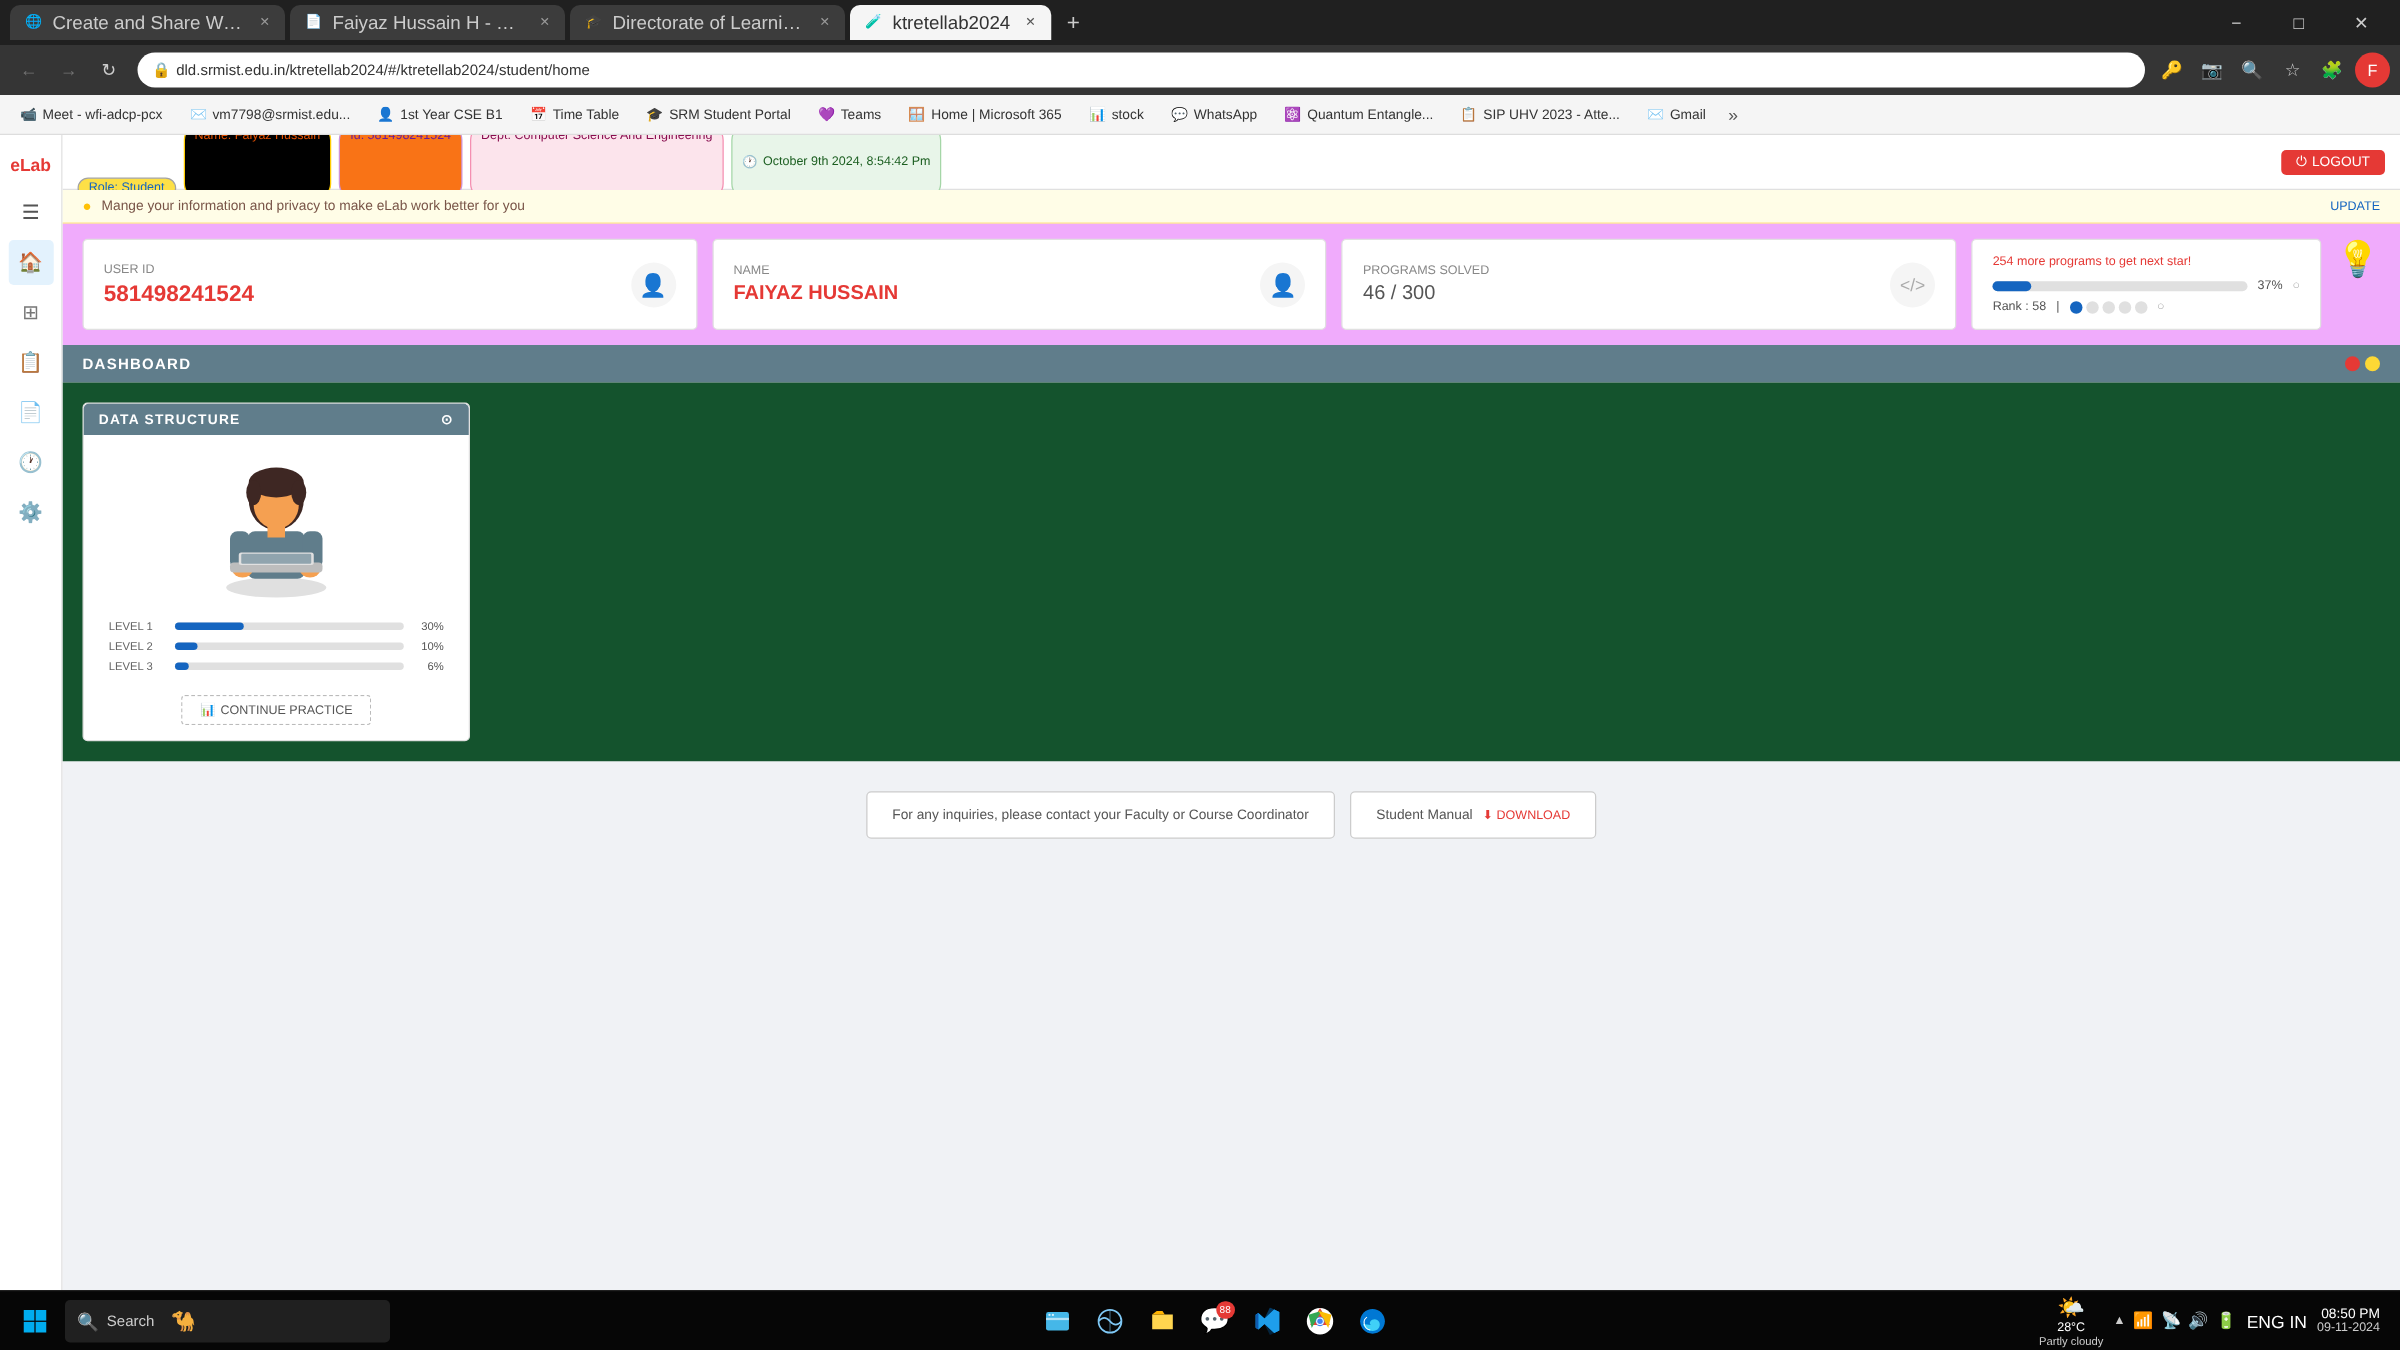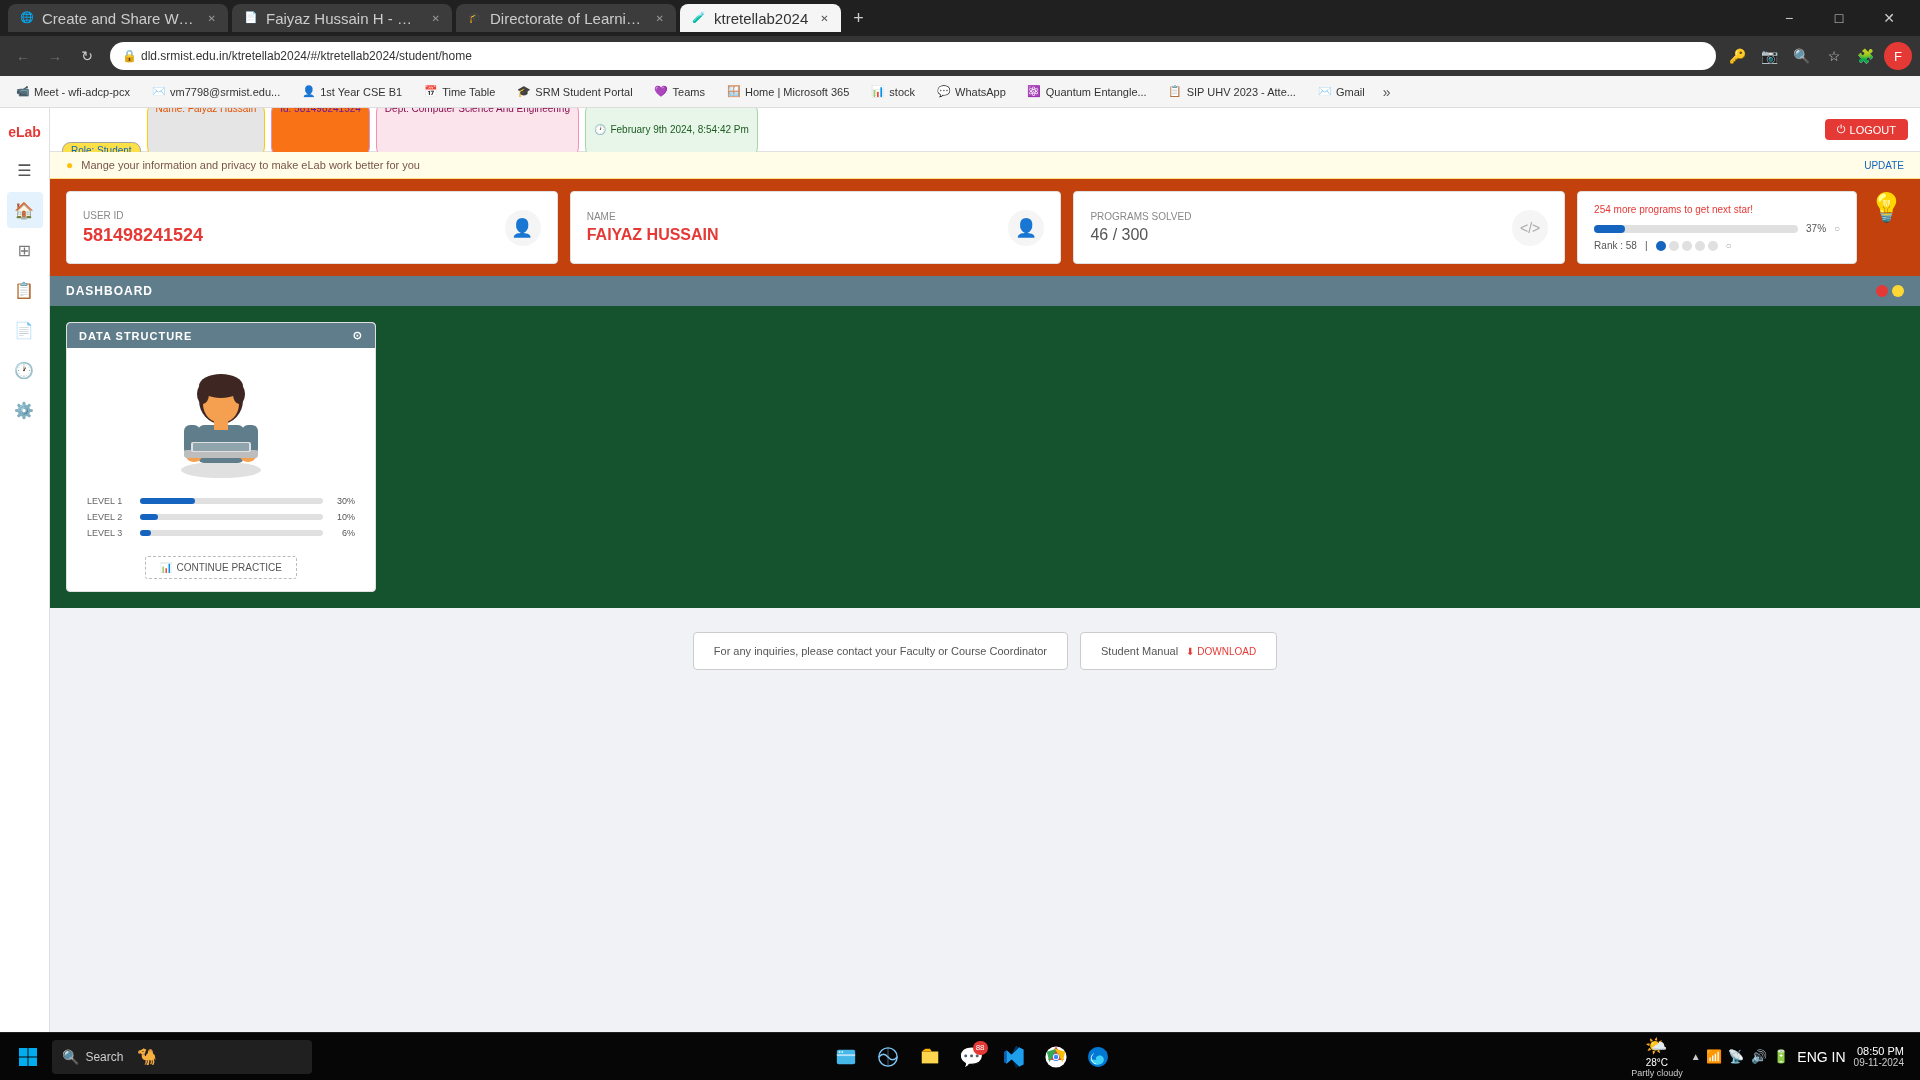--- a/index.html
+++ b/index.html
@@ -47,32 +47,32 @@
     .sidebar-icon { width: 36px; height: 36px; display: flex; align-items: center; justify-content: center; color: #777; font-size: 16px; cursor: pointer; border-radius: 4px; }
     .sidebar-icon.active { color: #1565c0; background: #e3f2fd; }
 
     .main-area { flex: 1; display: flex; flex-direction: column; overflow-y: auto; }
 
     
     .top-nav { height: 44px; background: #fff; border-bottom: 1px solid #e0e0e0; display: flex; align-items: center; padding: 0 12px; gap: 8px; }
     .breadcrumb-tags { display: flex; gap: 6px; flex: 1; }
     .tag { padding: 2px 8px; border-radius: 12px; font-size: 10px; font-weight: 500; }
     .tag-role { background: #fde047; color: #1565c0; border: 1px solid #a3a3a3; margin-top: 42px; }
-    .tag-name { background: #e5e5e5; color: #e65100; border: 1px solid #ffcc02; }
+    .tag-name { background: #000000; color: #e65100; border: 1px solid #ffcc02; }
     .tag-id { background: #f97316; color: #6a1b9a; border: 1px solid #ce93d8; }
     .tag-dept { background: #fce4ec; color: #880e4f; border: 1px solid #f48fb1; }
     .tag-time { background: #e8f5e9; color: #1b5e20; border: 1px solid #a5d6a7; display: flex; align-items: center; gap: 4px; }
     .logout-btn { background: #e53935; color: #fff; padding: 4px 12px; border-radius: 4px; font-size: 11px; cursor: pointer; border: none; display: flex; align-items: center; gap: 4px; }
 
     
     .info-banner { background: #fffde7; padding: 6px 16px; font-size: 11px; color: #795548; border-bottom: 1px solid #ffe082; display: flex; align-items: center; justify-content: space-between; }
     .update-btn { font-size: 10px; color: #1565c0; cursor: pointer; }
 
     
-    .stats-row { display: flex; gap: 12px; padding: 12px 16px; background: #c2410c; }
+    .stats-row { display: flex; gap: 12px; padding: 12px 16px; background: #f0abfc; }
     .stat-card { background: #fff; border: 1px solid #e0e0e0; border-radius: 4px; padding: 12px 16px; flex: 1; display: flex; justify-content: space-between; align-items: center; }
     .stat-label { font-size: 10px; color: #888; text-transform: uppercase; margin-bottom: 4px; }
     .stat-value { font-size: 18px; font-weight: 600; color: #e53935; }
     .stat-value-name { font-size: 16px; font-weight: 600; color: #e53935; }
     .stat-value-prog { font-size: 16px; color: #555; }
     .stat-icon { width: 36px; height: 36px; border-radius: 50%; background: #f5f5f5; display: flex; align-items: center; justify-content: center; font-size: 18px; color: #aaa; }
     .star-card { background: #fff; border: 1px solid #e0e0e0; border-radius: 4px; padding: 12px 16px; flex: 0 0 280px; }
     .star-card-title { font-size: 10px; color: #e53935; margin-bottom: 8px; }
     .star-progress { display: flex; align-items: center; gap: 8px; margin-bottom: 6px; }
     .star-bar-outer { flex: 1; height: 8px; background: #e0e0e0; border-radius: 4px; }
@@ -263,21 +263,21 @@
       <div class="main-area">
 
         <div class="top-nav">
           <div class="breadcrumb-tags">
             <span class="tag tag-role">Role: Student</span>
             <span class="tag tag-name">Name: Faiyaz Hussain</span>
             <span class="tag tag-id">Id: 581498241524</span>
             <span class="tag tag-dept">Dept: Computer Science And Engineering</span>
             <span class="tag tag-time">
               <span>🕐</span>
-              <span>February 9th 2024, 8:54:42 Pm</span>
+              <span>October 9th 2024, 8:54:42 Pm</span>
             </span>
           </div>
           <button class="logout-btn">
             <span>⏻</span>
             <span>LOGOUT</span>
           </button>
         </div>
 
         <div class="info-banner">
           <div style="display:flex;align-items:center;gap:8px;">

